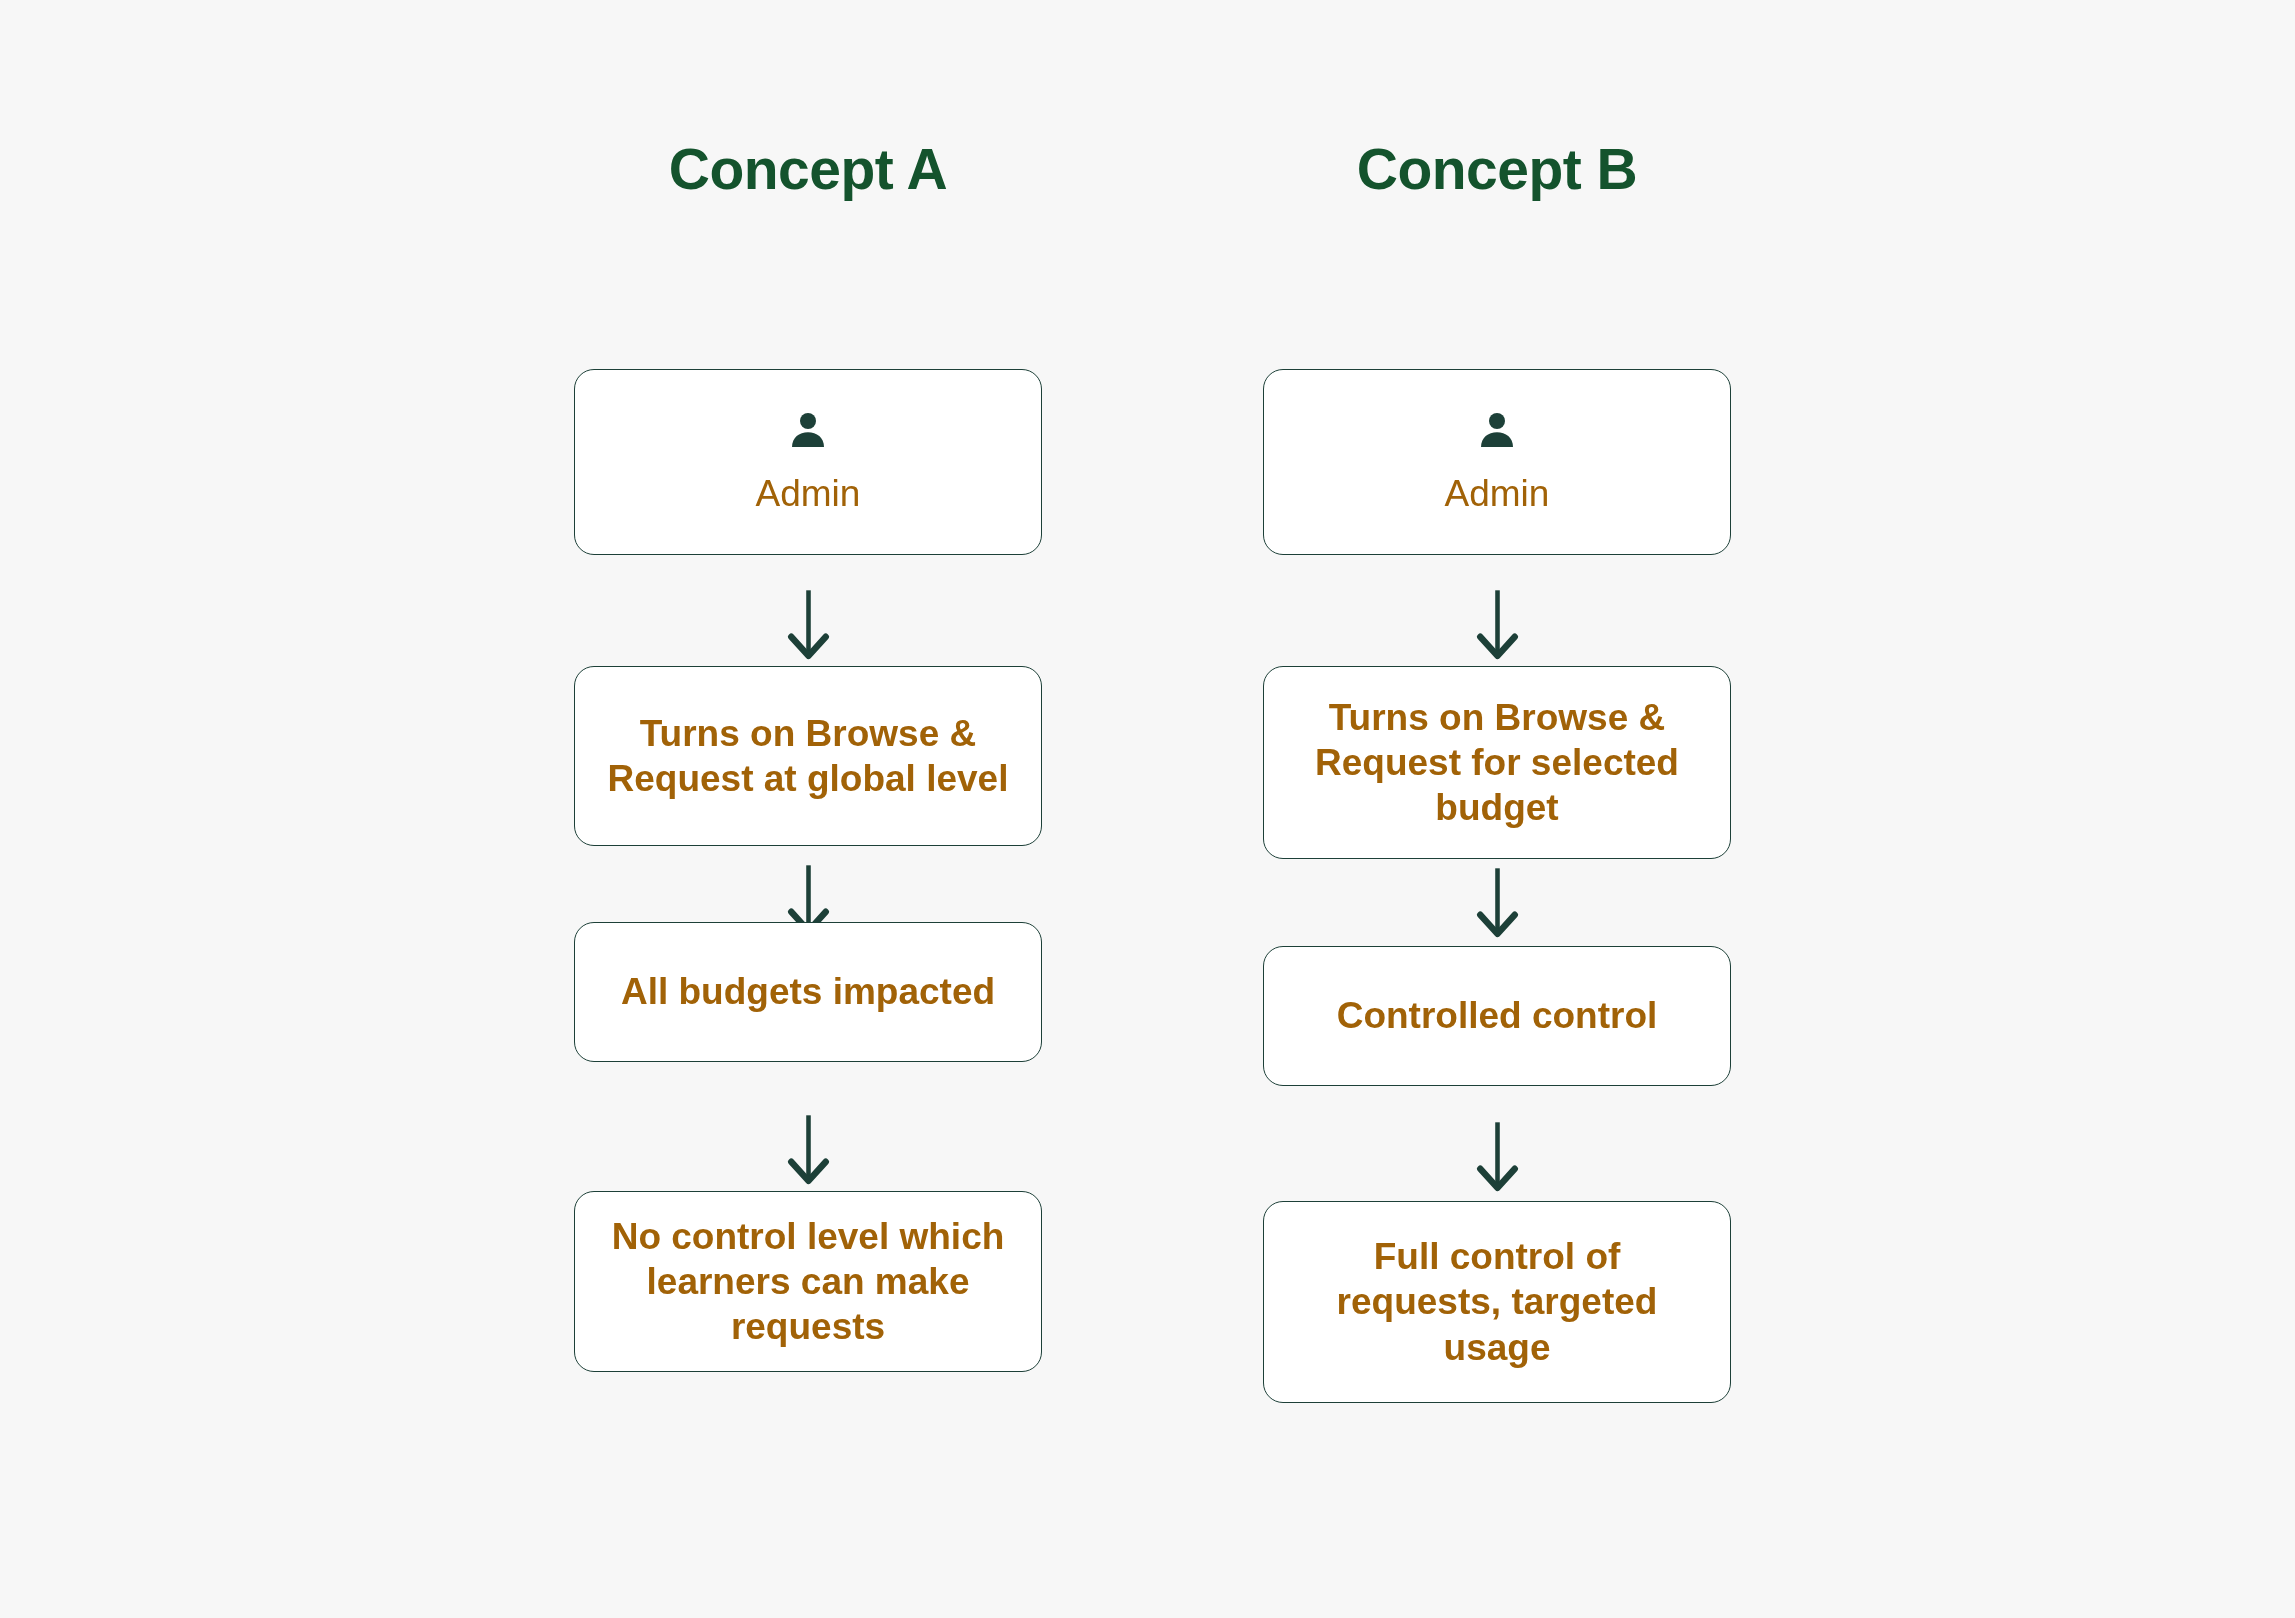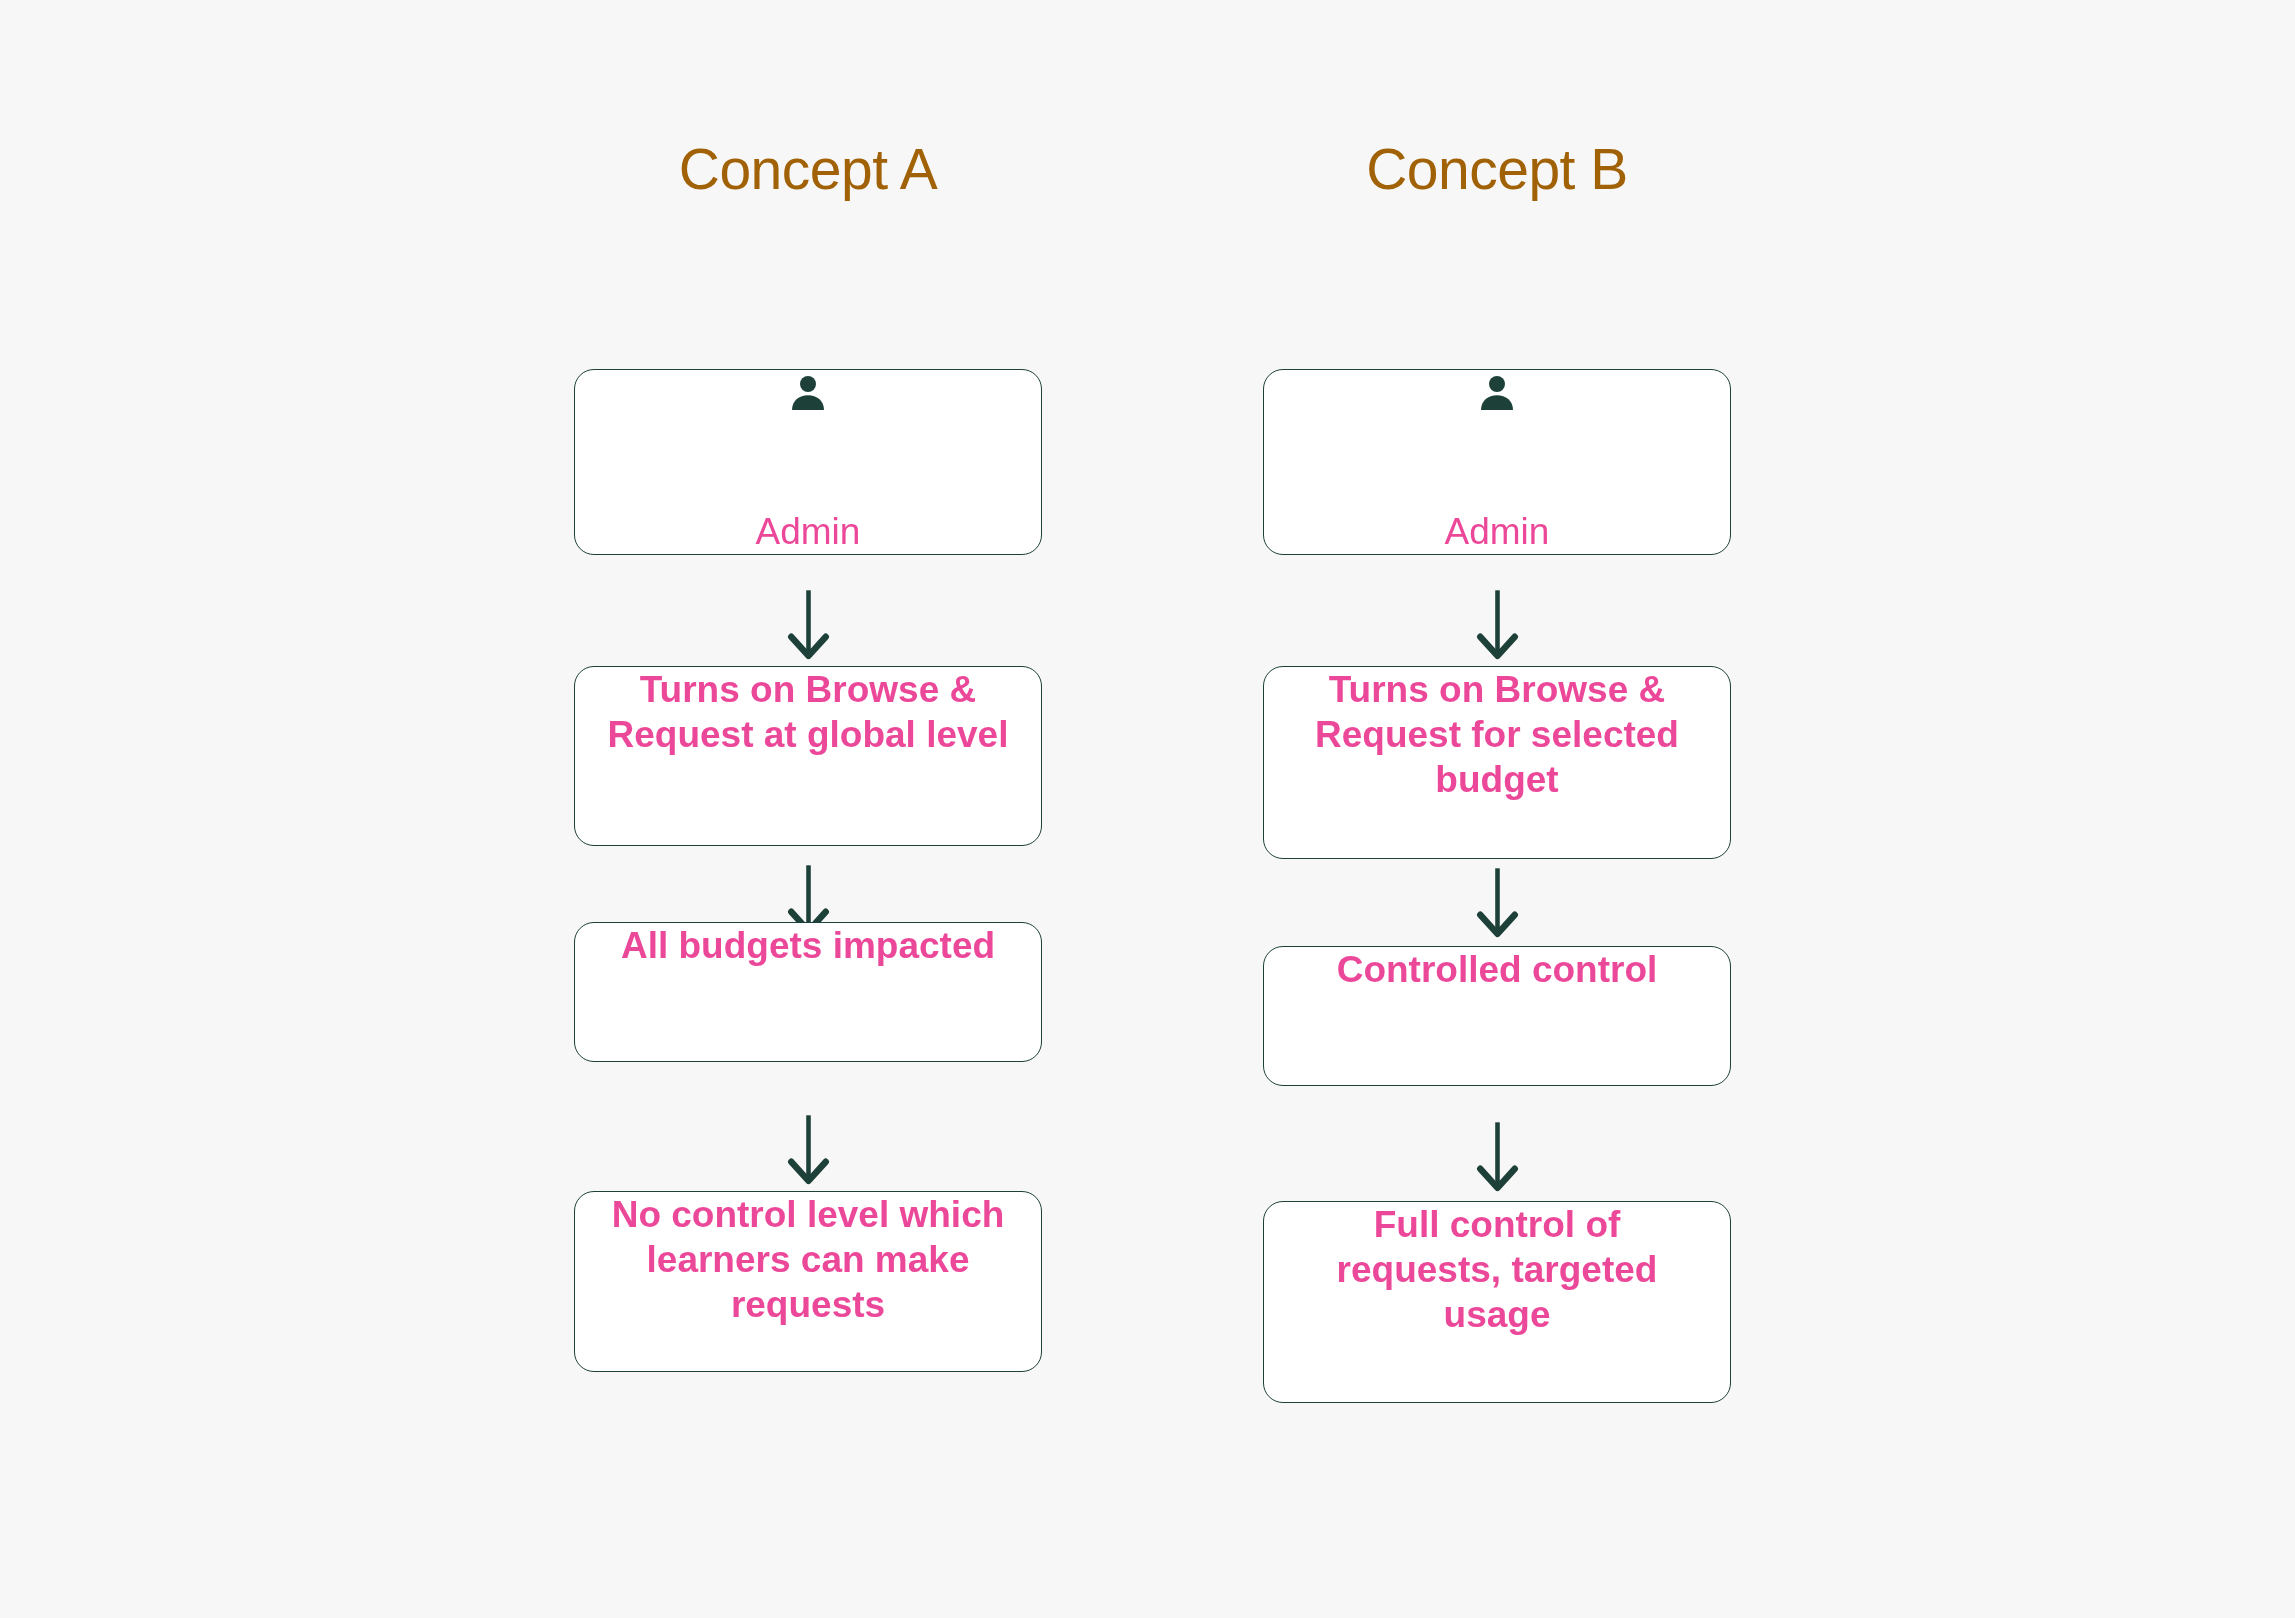--- a/index.html
+++ b/index.html
@@ -28,42 +28,42 @@
   .column.col-a { left: 574px; }
   .column.col-b { left: 1263px; }
 
   .column-title {
     position: absolute;
     top: 138px;
     left: 0;
     width: 468px;
     text-align: center;
     font-size: 57px;
-    font-weight: normal;
-    color: #a16207;
+    font-weight: bold;
+    color: #14532d;
     letter-spacing: -0.5px;
     line-height: 1.1;
     white-space: nowrap;
   }
 
   .node {
     position: absolute;
     left: 0;
     width: 468px;
     box-sizing: border-box;
     background: #ffffff;
     border: 1.8px solid #1d4038;
     border-radius: 20px;
     display: flex;
     flex-direction: column;
     align-items: center;
-    justify-content: space-between;
-    color: #ec4899;
+    justify-content: center;
+    color: #a16207;
     text-align: center;
-    padding: 0 24px;
+    padding: 11px 24px;
   }
 
   .node-label {
     font-size: 37px;
     font-weight: bold;
     line-height: 1.22;
   }
   .node.role .node-label {
     font-weight: normal;
     font-size: 37px;

